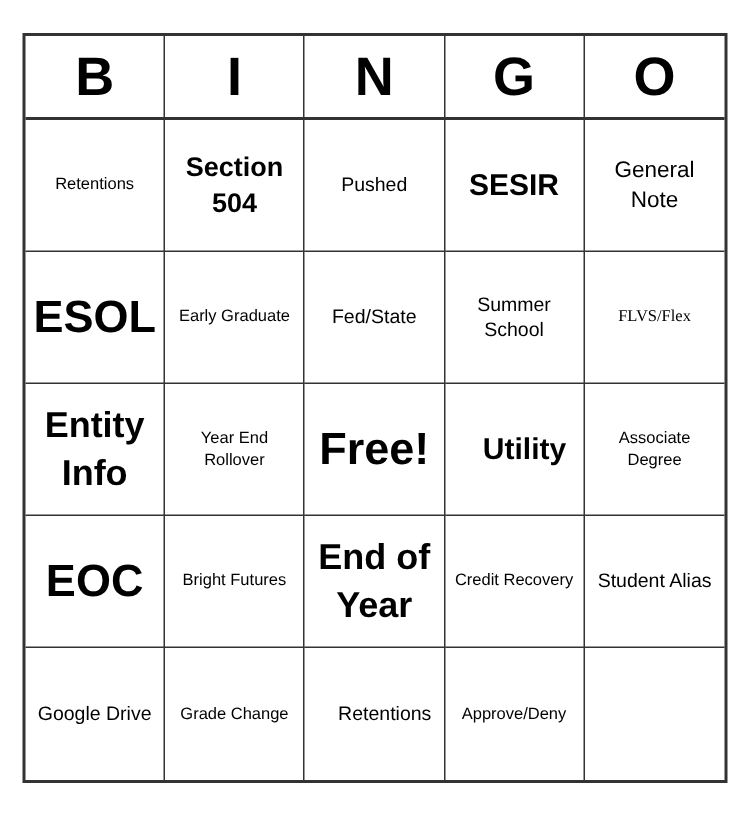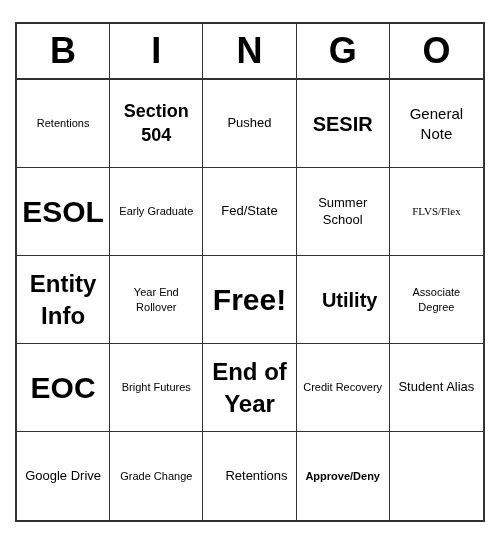--- a/index.html
+++ b/index.html
@@ -147,16 +147,16 @@
       <div class="bingo-cell">
         <span class="cell-text" style="font-size: 13px;">Google Drive</span>
       </div>
       <div class="bingo-cell">
         <span class="cell-text" style="font-size: 11px;">Grade Change</span>
       </div>
       <div class="bingo-cell">
         <span class="cell-text" style="font-size: 13px; margin-left: 14px;">Retentions</span>
       </div>
       <div class="bingo-cell">
-        <span class="cell-text" style="font-size: 11px; font-weight: bold;">Approve/Deny</span>
+        <span class="cell-text" style="font-size: 11px;">Approve/Deny</span>
       </div>
     </div>
 </div>
 
 </body></html>

